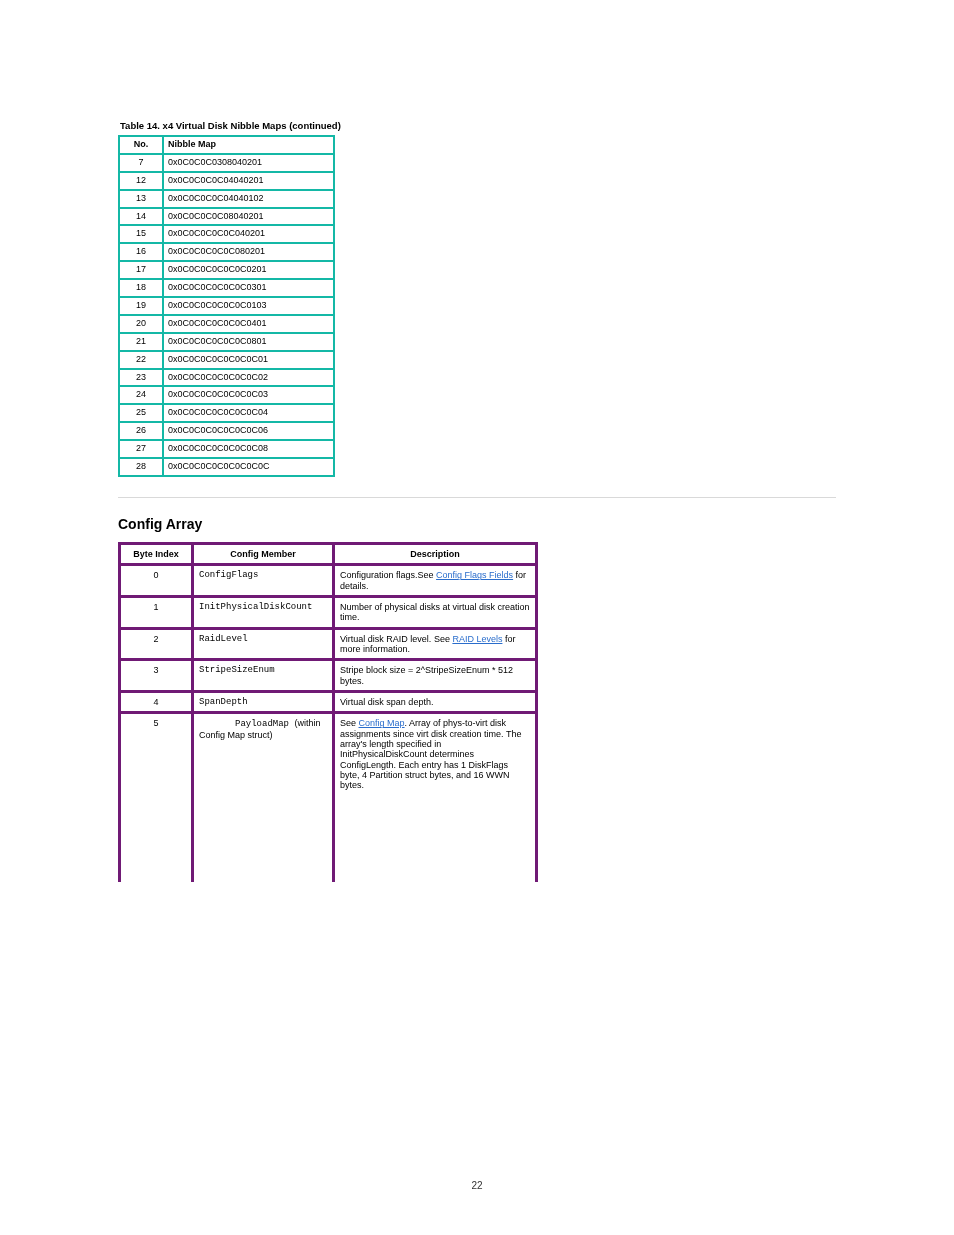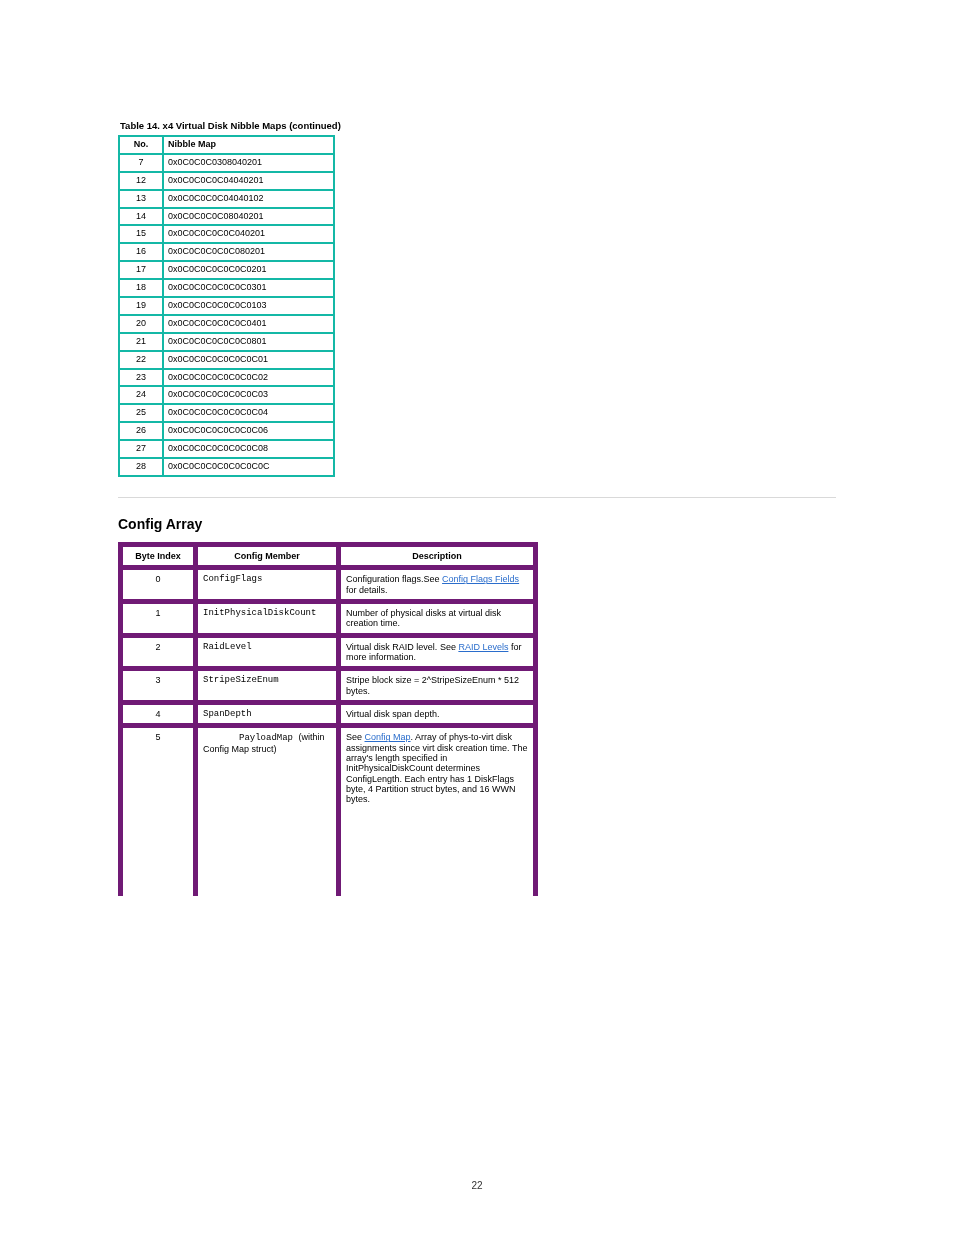--- a/index.html
+++ b/index.html
@@ -77,21 +77,21 @@
   }
 
   .t15 {
     border-collapse: collapse;
     table-layout: fixed;
     width: 420px;
     font-size: 9px;
     line-height: 1.15;
   }
   .t15 th, .t15 td {
-    border: 5px solid #701a75;
+    border: 3px solid #701a75;
     padding: 4px 5px;
     vertical-align: top;
     text-align: left;
   }
   .t15 th.idx { width: 60px; text-align: center; }
   .t15 th.cfg { width: 128px; text-align: center; }
   .t15 th.dsc { width: auto; text-align: center; border-radius: 9px; }
   .t15 td.idx { text-align: center; }
   .t15 td.cfg { font-family: "Courier New", monospace; font-size: 9px; margin-left: 31px; }
   .t15 td.cfg .ms { font-family: "Courier New", monospace; padding-left: 36px; }

